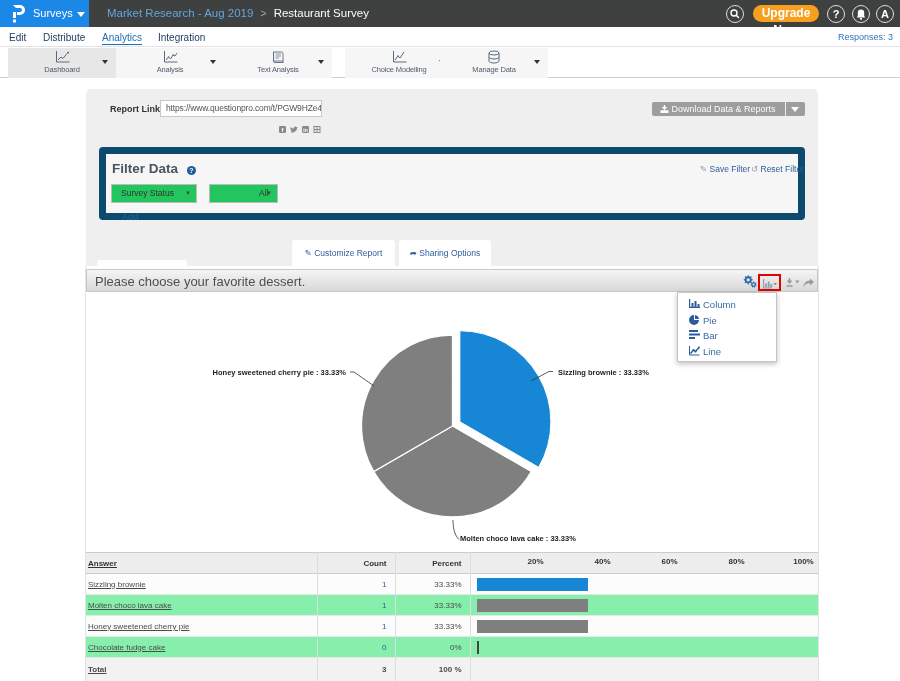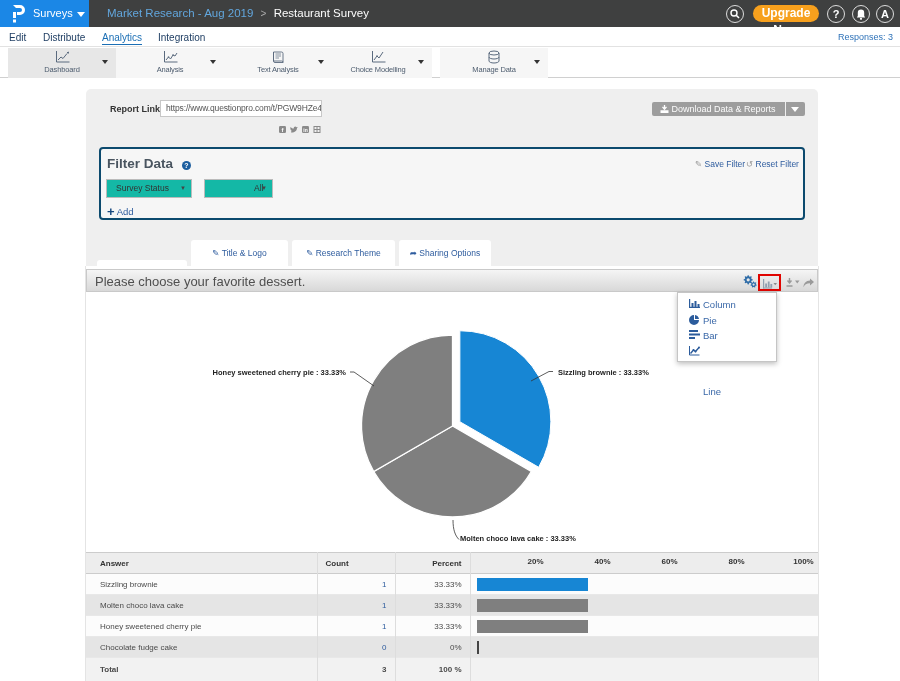--- a/index.html
+++ b/index.html
@@ -37,51 +37,51 @@
 
 
 #rlbl { position:absolute; left:110px; top:104px; font-size:9px; font-weight:bold; color:#333; }
 #rlink { position:absolute; left:160px; top:100px; width:162px; height:17px; background:#fff; border:1px solid #c7c7c7; font-size:8.5px; color:#555; line-height:15px; padding-left:5px; overflow:hidden; white-space:nowrap; letter-spacing:-0.15px; }
 #socials { position:absolute; left:279px; top:120px; }
 #dlbtn { position:absolute; left:652px; top:102px; width:133px; height:14px; background:#9d9d9d; border-radius:2px 0 0 2px; color:#fcfcfc; font-size:9px; text-align:center; line-height:14px; }
 #dlarr { position:absolute; left:786px; top:102px; width:19px; height:14px; background:#9d9d9d; border-radius:0 2px 2px 0; }
 #dlarr:before { content:""; position:absolute; left:5px; top:5px; border-left:4px solid transparent; border-right:4px solid transparent; border-top:5px solid #fff; }
 
 
-#fcard { position:absolute; left:99px; top:147px; width:706px; height:73px; background:#f6f6f6; border:2px solid #0c4a6e; border-radius:4px; }
+#fcard { position:absolute; left:99px; top:147px; width:706px; height:73px; background:#f6f6f6; border:7px solid #0c4a6e; border-radius:4px; }
 #ftitle { position:absolute; left:6px; top:7px; font-size:13.5px; font-weight:bold; color:#4a5560; }
 #fhelp { position:absolute; left:81px; top:12px; width:9px; height:9px; background:#1d5e9e; border-radius:50%; color:#fff; font-size:7px; font-weight:bold; text-align:center; line-height:9px; }
 .flink { position:absolute; top:10px; font-size:8.5px; color:#2e5c9e; white-space:nowrap; }
-.sel { position:absolute; top:30px; height:19px; background:#14b8a6; border:1px solid #bbb; font-size:8.5px; color:#333; line-height:17px; }
+.sel { position:absolute; top:30px; height:19px; background:#22c55e; border:1px solid #bbb; font-size:8.5px; color:#333; line-height:17px; }
 .sel .v { position:absolute; right:5px; top:0px; font-size:6px; color:#444; line-height:17px; }
 #fadd { position:absolute; left:6px; top:55px; font-size:9.5px; color:#2e5c9e; }
 #fadd b { color:#17487e; font-size:13px; vertical-align:-1.5px; }
 
 
 .stab { position:absolute; top:240px; height:26px; background:#fff; border-radius:3px 3px 0 0; font-size:8.5px; color:#2e5c9e; text-align:center; line-height:26px; }
 
 
 #qcard { position:absolute; left:86px; top:266px; width:732px; height:415px; background:#fff; box-shadow:-1px 0 0 #e4e4e4, 1px 0 0 #e4e4e4; }
 #qbar { position:absolute; left:0; top:3px; width:732px; height:23px; background:linear-gradient(#f5f5f5,#d8d8d8); border:1px solid #c9c9c9; }
 #qtitle { position:absolute; left:8px; top:4px; font-size:13px; color:#4f4f4f; }
 #redbox { position:absolute; left:672px; top:8px; width:23px; height:17px; border:2px solid #e00400; }
 
 
 #ddown { position:absolute; left:677px; top:292px; width:100px; height:70px; background:#fff; border:1px solid #c5c5c5; box-shadow:0 2px 5px rgba(0,0,0,0.25); z-index:5; }
 .ditem { position:absolute; left:25px; font-size:9.5px; color:#3a68a8; }
 
 
 #qtable { position:absolute; left:0; top:286px; width:732px; font-size:8px; color:#4a4a4a; border-collapse:collapse; table-layout:fixed; }
 #qtable td { border-right:1px solid #ddd; padding:0 8px; height:21px; }
-#qtable td:first-child { padding-left:14px; }
+#qtable td:first-child { padding-left:2px;text-decoration:underline; }
 #qtable td:last-child { border-right:none; }
 #qtable tr { border-bottom:1px solid #e8e8e8; }
 #qtable tr.hdr { background:#ededed; border-top:1px solid #ccc; border-bottom:1px solid #ccc; font-weight:bold; color:#333; }
 #qtable tr.odd { background:#fcfcfc; }
-#qtable tr.even { background:#e5e5e5; }
+#qtable tr.even { background:#86efac; }
 #qtable tr.tot { background:#f2f2f2; border-top:1px solid #ccc; font-weight:bold; }
 #qtable tr.tot td { height:24px; }
 .cnum { text-align:right; color:#2e5c9e; }
 .pnum { text-align:right; }
 .barcell { position:relative; padding:0 !important; }
 .bar { position:absolute; left:6px; top:4px; height:13px; }
 .axlbl { position:absolute; top:0; width:40px; text-align:center; font-weight:bold; color:#333; font-size:8px; }
 </style>
 </head>
 <body>
@@ -149,21 +149,21 @@
           <path d="M2.5 2 v9 a1.5 1.5 0 0 0 1.5 1.5 h8" fill="none" stroke="#5a6a7e" stroke-width="0.9"></path>
           <g stroke="#5a6a7e" stroke-width="0.7">
             <line x1="4.5" y1="4" x2="10" y2="4"></line>
             <line x1="4.5" y1="6" x2="10" y2="6"></line>
             <line x1="4.5" y1="8" x2="8" y2="8"></line>
           </g>
         </svg>
       <div class="lbl">Text Analysis</div>
         <div class="car"></div>
     </div>
-    <div class="ttab" style="left:324px;">
+    <div class="ttab" style="left:345px;">
       <svg class="ic" width="16" height="14" viewBox="0 0 16 14">
           <path d="M1.5 1 v11 h13" fill="none" stroke="#5a6a7e" stroke-width="1"></path>
           <path d="M3 10 l3-4 2 2 4-6" fill="none" stroke="#5a6a7e" stroke-width="1"></path>
           <circle cx="6" cy="6" r="0.8" fill="#5a6a7e"></circle>
         </svg>
       <div class="lbl">Choice Modelling</div>
         <div class="car"></div>
     </div>
     <div class="ttab" style="left:440px;">
       <svg class="ic" width="14" height="15" viewBox="0 0 14 15">
@@ -203,22 +203,21 @@
     <div id="ftitle">Filter Data</div>
     <div id="fhelp">?</div>
     <div class="flink" style="left:594px;"><span style="color:#999;">✎</span> Save Filter</div>
     <div class="flink" style="left:645px;"><span style="color:#999;">↺</span> Reset Filter</div>
     <div class="sel" style="left:5px; width:86px;"><span style="padding-left:9px;">Survey Status</span><span class="v">▼</span></div>
     <div class="sel" style="left:103px; width:69px;padding-left:36px;"><span style="padding-left:13px;">All</span><span class="v">▼</span></div>
     <div id="fadd"><b>+</b> Add</div>
   </div>
 
   <div class="stab" style="left:97px; width:90px;margin-top:20px;">⚙ Report Settings</div>
-  <div class="stab" style="left:191px; width:97px;">✎ Title &amp; Logo</div>
-  <div class="stab" style="left:292px; width:103px;">✎ Research Theme</div>
+  <div class="stab" style="left:292px; width:103px;">✎ Customize Report</div>
   <div class="stab" style="left:399px; width:92px;">➦ Sharing Options</div>
 
   <div id="qcard">
     <div id="qbar">
       <div id="qtitle">Please choose your favorite dessert.</div>
       <svg style="position:absolute; left:656px; top:5px;" width="14" height="13" viewBox="0 0 14 13">
         <path fill-rule="evenodd" d="M4.79 0.22 L5.61 0.22 L6.22 1.56 L6.77 1.79 L8.15 1.27 L8.73 1.85 L8.21 3.23 L8.44 3.78 L9.78 4.39 L9.78 5.21 L8.44 5.82 L8.21 6.37 L8.73 7.75 L8.15 8.33 L6.77 7.81 L6.22 8.04 L5.61 9.38 L4.79 9.38 L4.18 8.04 L3.63 7.81 L2.25 8.33 L1.67 7.75 L2.19 6.37 L1.96 5.82 L0.62 5.21 L0.62 4.39 L1.96 3.78 L2.19 3.23 L1.67 1.85 L2.25 1.27 L3.63 1.79 L4.18 1.56 Z M6.80 4.80 A1.6 1.6 0 1 0 3.6 4.8 A1.6 1.6 0 1 0 6.8 4.8 Z" fill="#2f6da8"></path>
         <path fill-rule="evenodd" d="M10.28 6.42 L10.92 6.42 L11.38 7.44 L11.80 7.64 L12.89 7.36 L13.29 7.87 L12.78 8.86 L12.88 9.32 L13.78 9.99 L13.63 10.62 L12.53 10.85 L12.24 11.21 L12.27 12.33 L11.69 12.61 L10.83 11.89 L10.37 11.89 L9.51 12.61 L8.93 12.33 L8.96 11.21 L8.67 10.85 L7.57 10.62 L7.42 9.99 L8.32 9.32 L8.42 8.86 L7.91 7.87 L8.31 7.36 L9.40 7.64 L9.82 7.44 Z M11.70 9.60 A1.1 1.1 0 1 0 9.5 9.6 A1.1 1.1 0 1 0 11.7 9.6 Z" fill="#2f6da8"></path>
       </svg>
       <svg style="position:absolute; left:676px; top:9px;" width="14" height="10" viewBox="0 0 14 10">
@@ -265,21 +264,21 @@
     <table id="qtable">
       <colgroup>
           <col style="width:231px;">
           <col style="width:78px;">
           <col style="width:75px;">
           <col style="width:348px;">
         </colgroup>
       <tbody>
           <tr class="hdr">
         <td>Answer</td>
-            <td style="color:#333;">Count</td>
+            <td style="text-align:right; color:#333;">Count</td>
             <td class="pnum">Percent</td>
         <td class="barcell">
           <span class="axlbl" style="left:45px; top:4px;">20%</span>
           <span class="axlbl" style="left:112px; top:4px;">40%</span>
           <span class="axlbl" style="left:179px; top:4px;">60%</span>
           <span class="axlbl" style="left:246px; top:4px;">80%</span>
           <span class="axlbl" style="left:313px; top:4px;">100%</span>
         </td>
       </tr>
       <tr class="odd">
@@ -348,16 +347,16 @@
         </g>
       </svg>
     <div class="ditem" style="top:37px;">Bar</div>
     <svg style="position:absolute; left:11px; top:52.5px;" width="11" height="10" viewBox="0 0 11 10">
         <path d="M0.5 0 v9 h10" fill="none" stroke="#2c5c9c" stroke-width="1"></path>
         <path d="M1.5 7.5 l3-3.5 2 1.5 3.5-4" fill="none" stroke="#2c5c9c" stroke-width="1.4"></path>
         <circle cx="4.5" cy="4" r="1" fill="#2c5c9c"></circle>
         <circle cx="6.5" cy="5.5" r="1" fill="#2c5c9c"></circle>
         <circle cx="10" cy="1.5" r="1" fill="#2c5c9c"></circle>
       </svg>
-    <div class="ditem" style="top:52.5px;margin-top:40px;">Line</div>
+    <div class="ditem" style="top:52.5px;">Line</div>
   </div>
 
 </div>
 
 </body></html>

